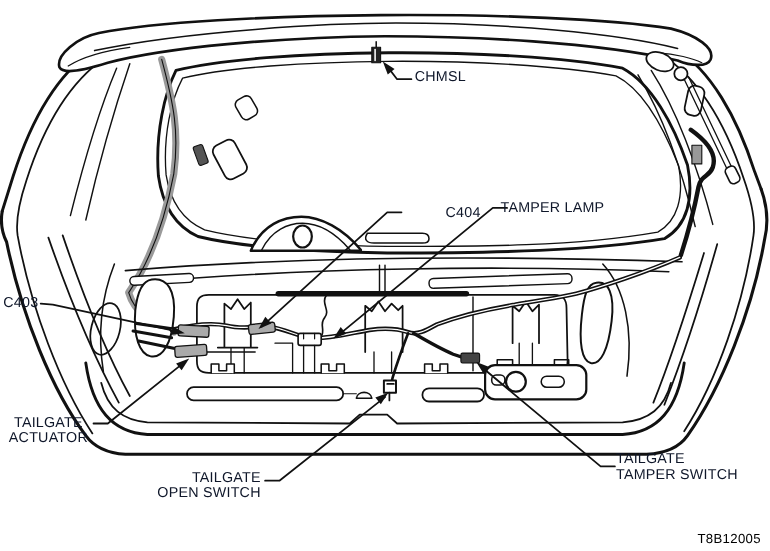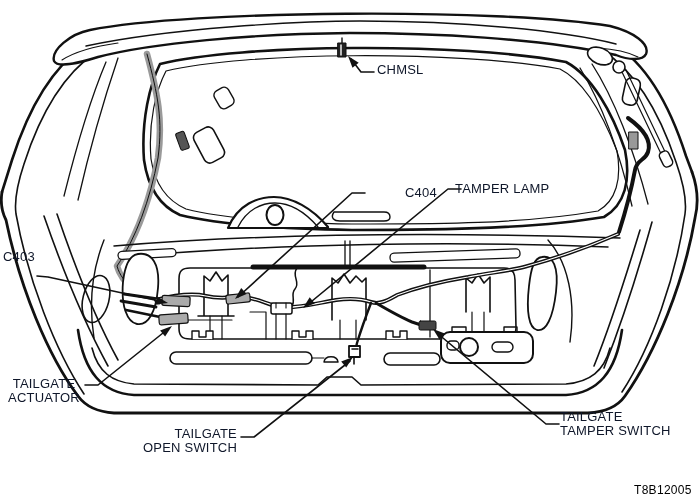--- a/index.html
+++ b/index.html
@@ -168,21 +168,21 @@
     </g>
   </g>
 </svg>
 
 <div class="callout" style="left:377px;top:63px;">CHMSL</div>
 
 <div class="callout" style="left:368px;top:186px;margin-left:37px;">C404</div>
 
 <div class="callout" style="left:455px;top:182px;">TAMPER LAMP</div>
 
-<div class="callout" style="left:3px;top:250px;">C403</div>
+<div class="callout" style="left:3px;top:268px;">C403</div>
 
 <div class="callout c-center" style="left:0px;top:377px;width:88px;">TAILGATE
 ACTUATOR</div>
 
 <div class="callout c-right" style="left:136px;top:427px;width:101px;">TAILGATE
 OPEN SWITCH</div>
 
 <div class="callout" style="left:560px;top:410px;">TAILGATE
 TAMPER SWITCH</div>
 

